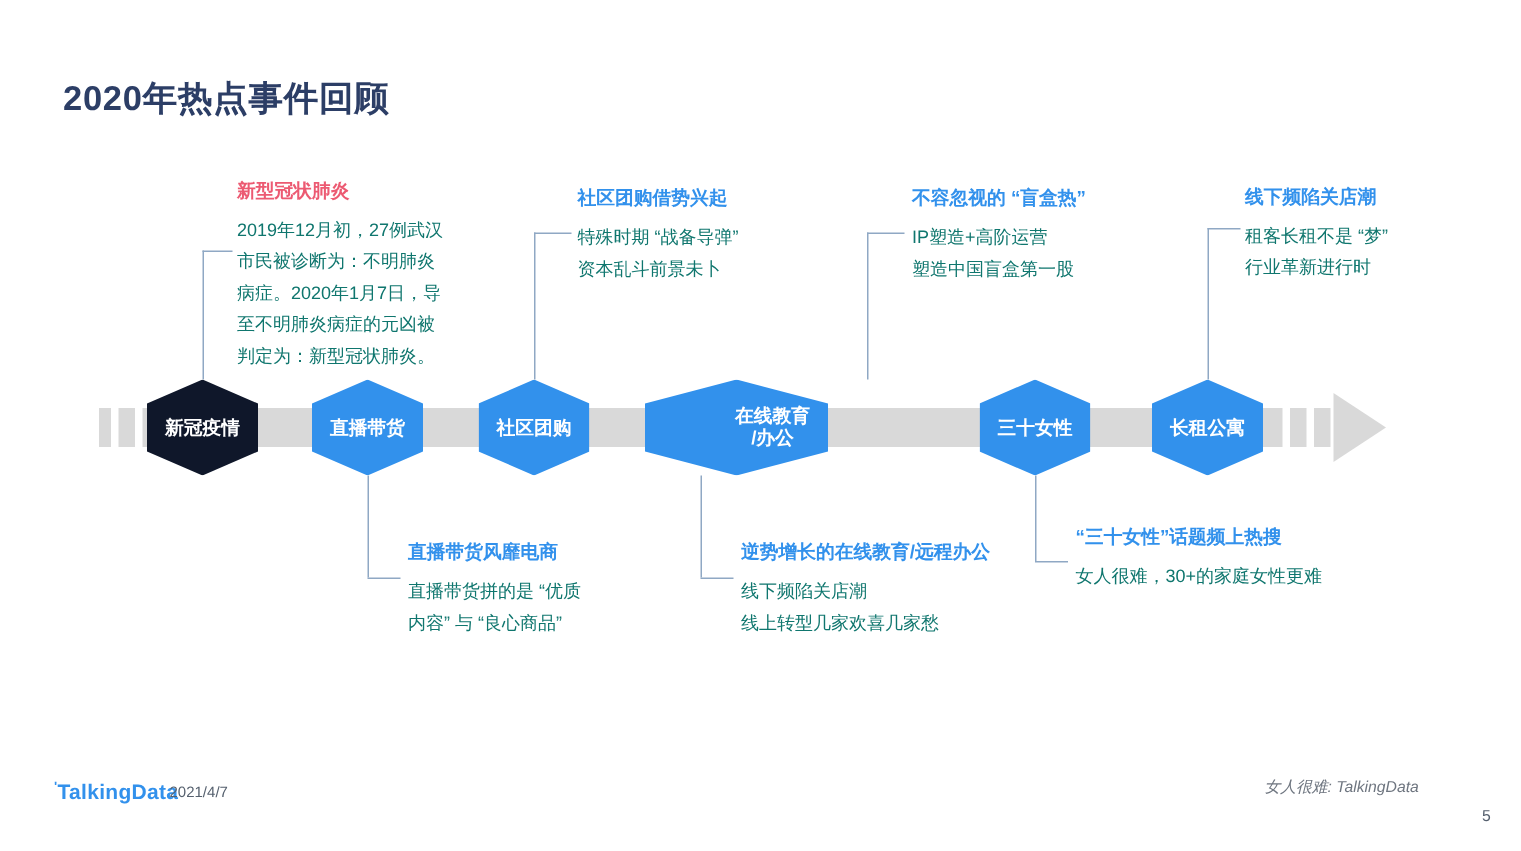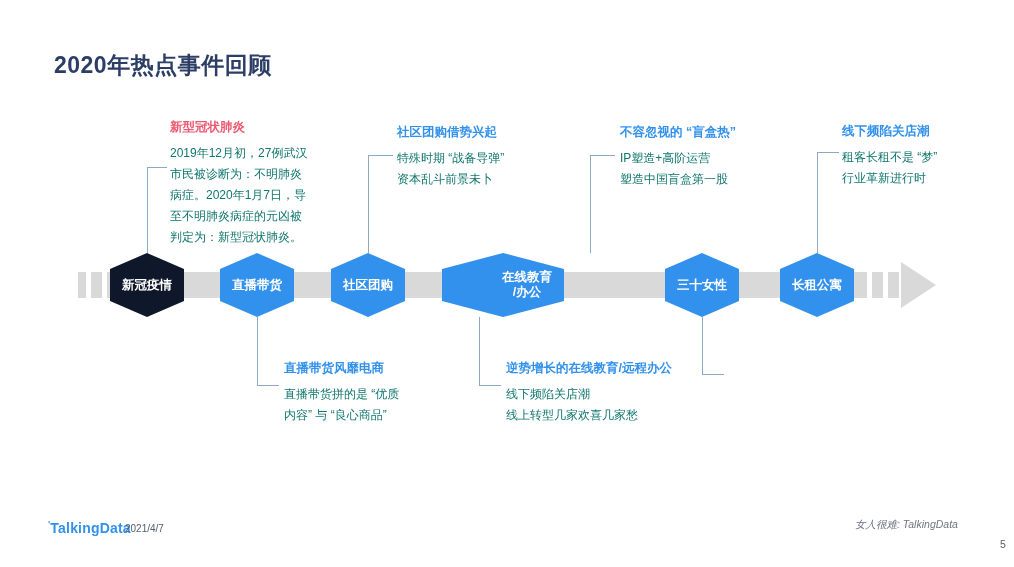--- a/index.html
+++ b/index.html
@@ -1,21 +1,21 @@
 <!DOCTYPE html>
 <html><head>
 <meta charset="utf-8">
 <style>
   html,body{margin:0;padding:0;}
   body{
     width:1014px;height:567px;background:#ffffff;
     font-family:"Liberation Sans","DejaVu Sans",sans-serif;
     overflow:hidden;position:relative;
   }
-  .stage{position:absolute;left:12px;top:0;width:868px;height:567px;}
+  .stage{position:absolute;left:0;top:0;width:868px;height:567px;}
 
   
   .page-title{
     position:absolute;left:42px;top:50px;
     font-size:23px;font-weight:bold;color:#2c3e66;
     letter-spacing:.5px;white-space:nowrap;
   }
 
   
   .bar{position:absolute;left:95px;top:272px;width:760px;height:26px;background:#d9d9d9;}
@@ -162,19 +162,23 @@
     <div class="line">直播带货拼的是 “优质</div>
     <div class="line">内容” 与 “良心商品”</div>
   </div>
 
   <div class="callout" style="left:494px;top:360px;">
     <div class="head">逆势增长的在线教育/远程办公</div>
     <div class="line">线下频陷关店潮</div>
     <div class="line">线上转型几家欢喜几家愁</div>
   </div>
 
+  <div class="callout" style="left:717px;top:350px;">
+    <div class="head">“三十女性”话题频上热搜</div>
+    <div class="line">女人很难，30+的家庭女性更难</div>
+  </div>
 
   <div class="logo"><span class="tick">'</span><span>TalkingData</span></div>
   <div class="date">2021/4/7</div>
   <div class="source">女人很难: TalkingData</div>
   <div class="pageno">5</div>
 
 </div>
 
 </body></html>

